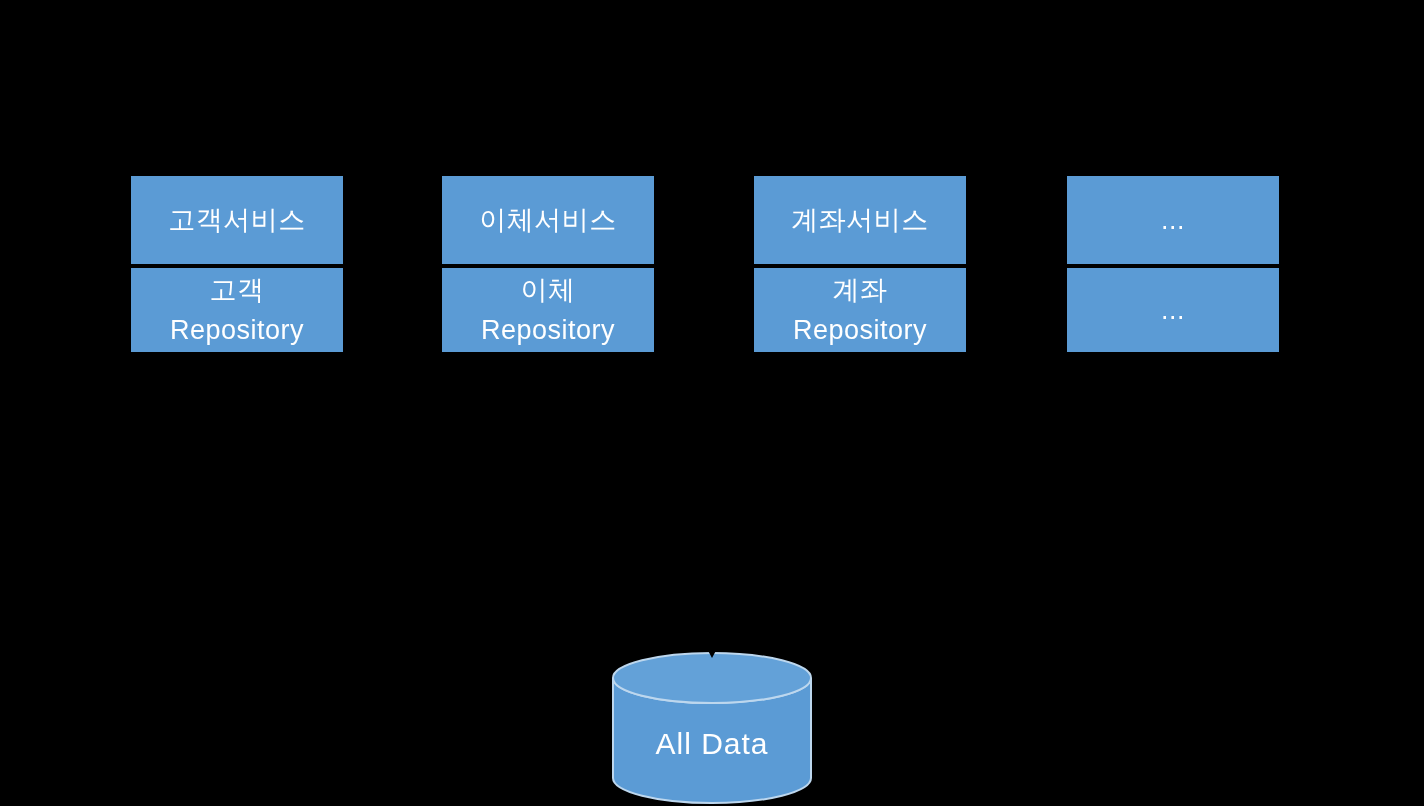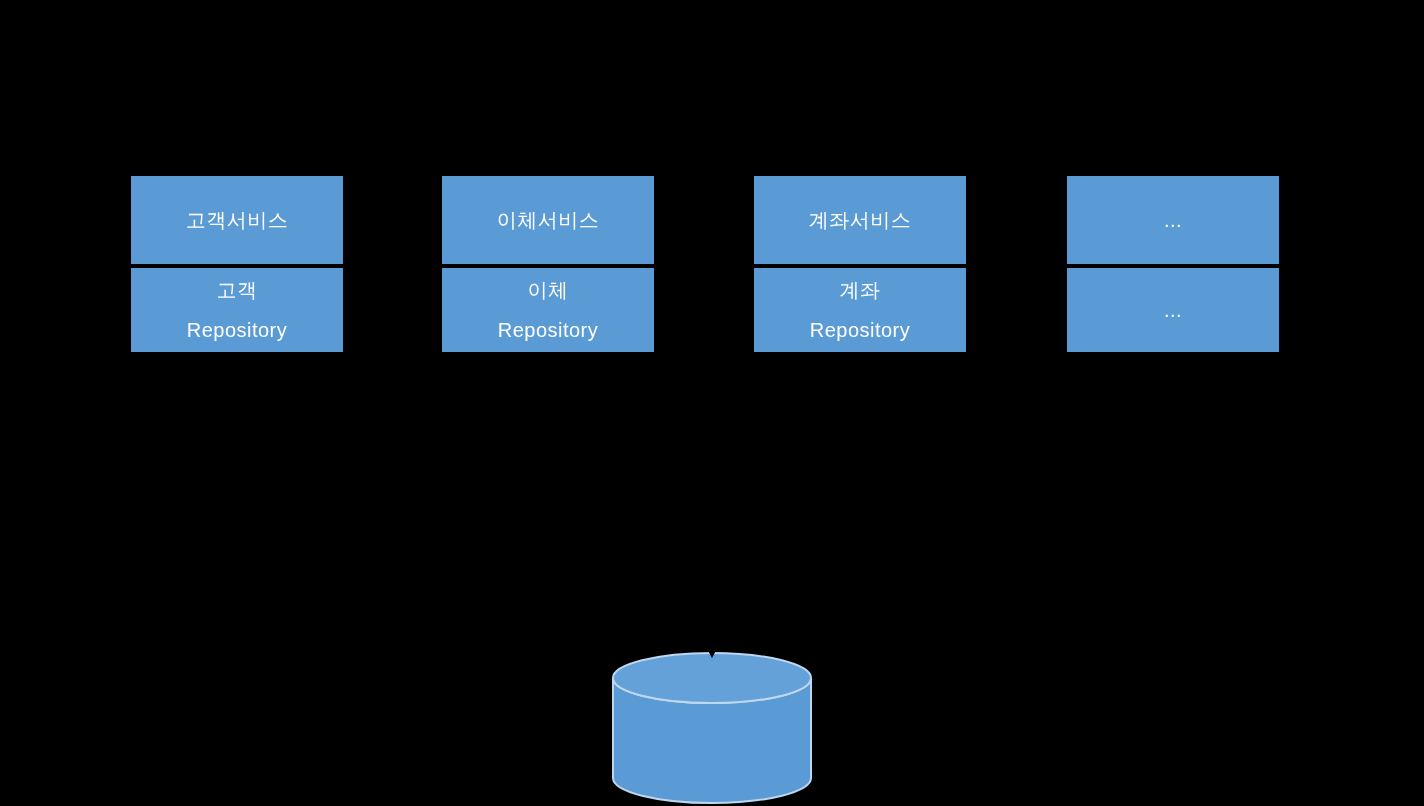--- a/index.html
+++ b/index.html
@@ -25,21 +25,21 @@
     color: #FFFFFF;
     display: flex;
     flex-direction: column;
     align-items: center;
     justify-content: center;
     text-align: center;
   }
   .cell.service { height: 88px; }
   .cell.repo { height: 84px; margin-top: 4px; }
   .lbl {
-    font-size: 20px;
+    font-size: 27px;
     line-height: 40px;
     letter-spacing: 0.5px;
     white-space: nowrap;
   }
   .g1 { left: 131px; }
   .g2 { left: 442px; }
   .g3 { left: 754px; border-radius: 9px; }
   .g4 { left: 1067px; }
   .db {
     position: absolute;
@@ -113,17 +113,18 @@
       <span class="lbl">...</span>
       <span class="lbl"></span>
     </div>
   </div>
 
   <div class="db">
     <svg width="202" height="155" viewBox="0 0 202 155">
       <path d="M 2 27 L 2 127 A 99 25 0 0 0 200 127 L 200 27 A 99 25 0 0 1 2 27 Z" fill="#5B9BD5" stroke="#BDD7EE" stroke-width="2"></path>
       <ellipse cx="101" cy="27" rx="99" ry="25" fill="#63A1D8" stroke="#BDD7EE" stroke-width="2"></ellipse>
     </svg>
+    <div class="db-label">All Data</div>
   </div>
 
   <div class="arrowhead"></div>
 
 </div>
 
 </body></html>

